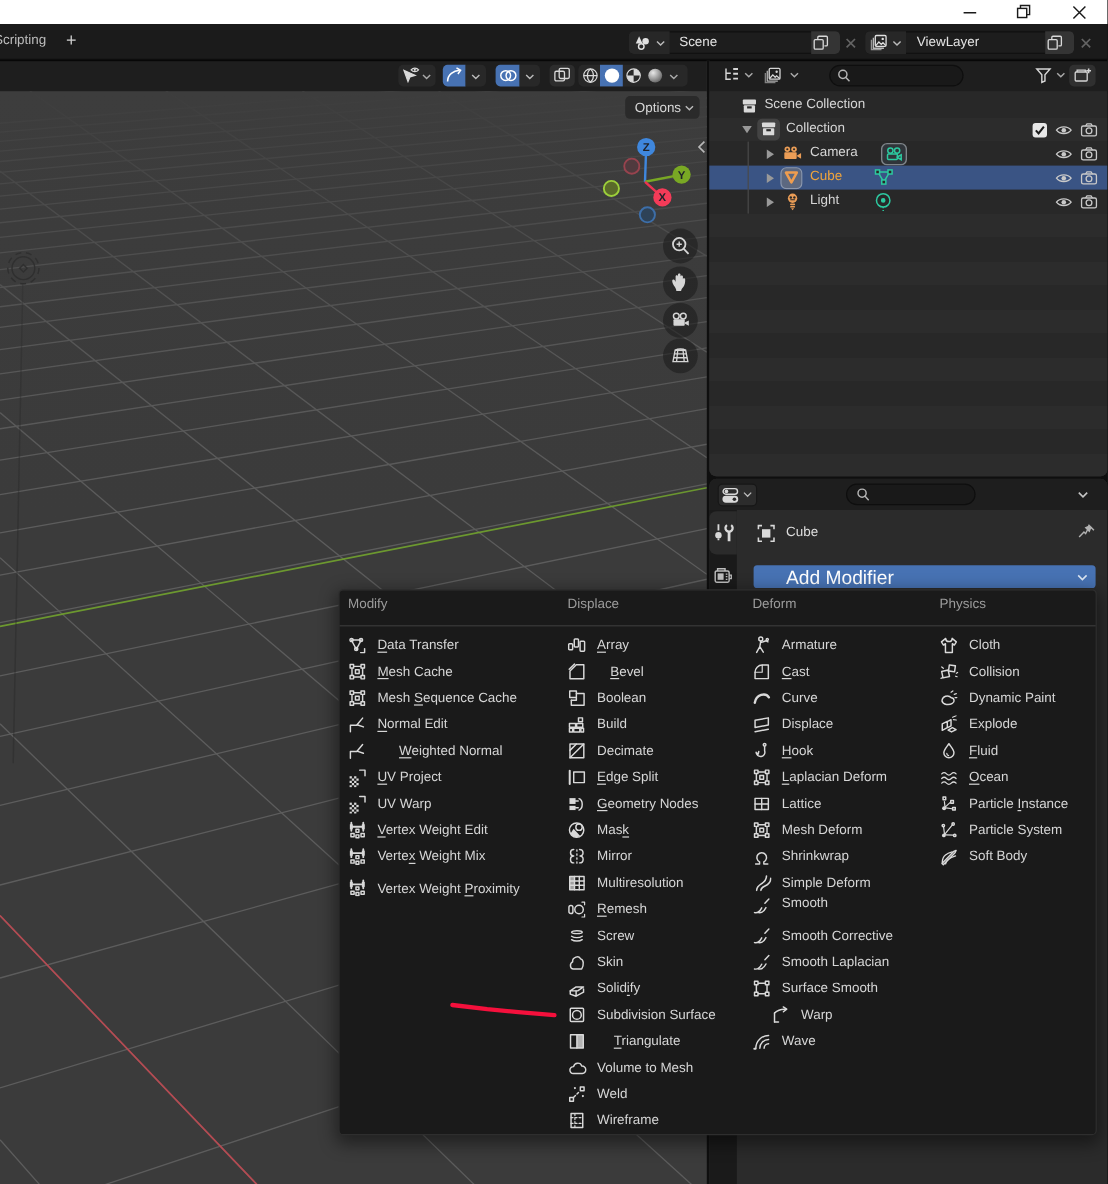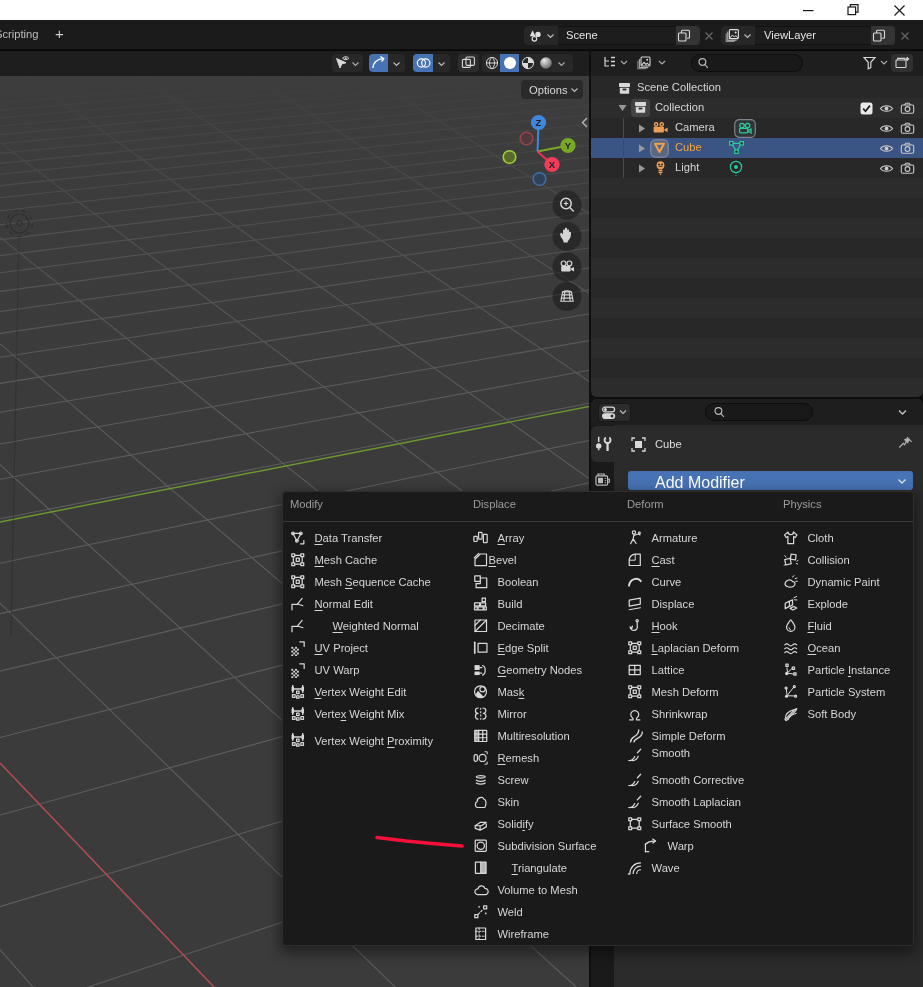--- a/index.html
+++ b/index.html
@@ -710,21 +710,21 @@
       </svg>
       <span class="txt" style="margin-left:9px"><span style="text-decoration:underline;text-underline-offset:2px">A</span>rray</span>
     </div>
     <div class="abs" style="left:190px;top:57px;height:22px;display:flex;align-items:center">
       <svg width="15.5" height="15.5" viewBox="0 0 14 14" style="flex:none">
         <g stroke="#d9d9d9" stroke-width="1.1" fill="none" stroke-linecap="round" stroke-linejoin="round">
           <path d="M1.8 12.3V6.5L6.5 1.8h5.7v10.5z"></path>
           <path d="M1.2 5.2l4-4"></path>
         </g>
       </svg>
-      <span class="txt" style="margin-left:0"><span style="text-decoration:underline;text-underline-offset:2px">B</span>evel</span>
+      <span class="txt" style="margin-left:20px"><span style="text-decoration:underline;text-underline-offset:2px">B</span>evel</span>
     </div>
     <div class="abs" style="left:190px;top:79px;height:22px;display:flex;align-items:center">
       <svg width="15.5" height="15.5" viewBox="0 0 14 14" style="flex:none">
         <g stroke="#d9d9d9" stroke-width="1.1" fill="none" stroke-linecap="round" stroke-linejoin="round">
           <rect x="1.6" y="1.6" width="5" height="5"></rect>
           <path d="M6.6 3.6h5.8v8.8H2.8V8.6"></path>
           <path d="M6.6 6.6v2H2.8"></path>
         </g>
       </svg>
       <span class="txt" style="margin-left:9px">Boolean</span>

